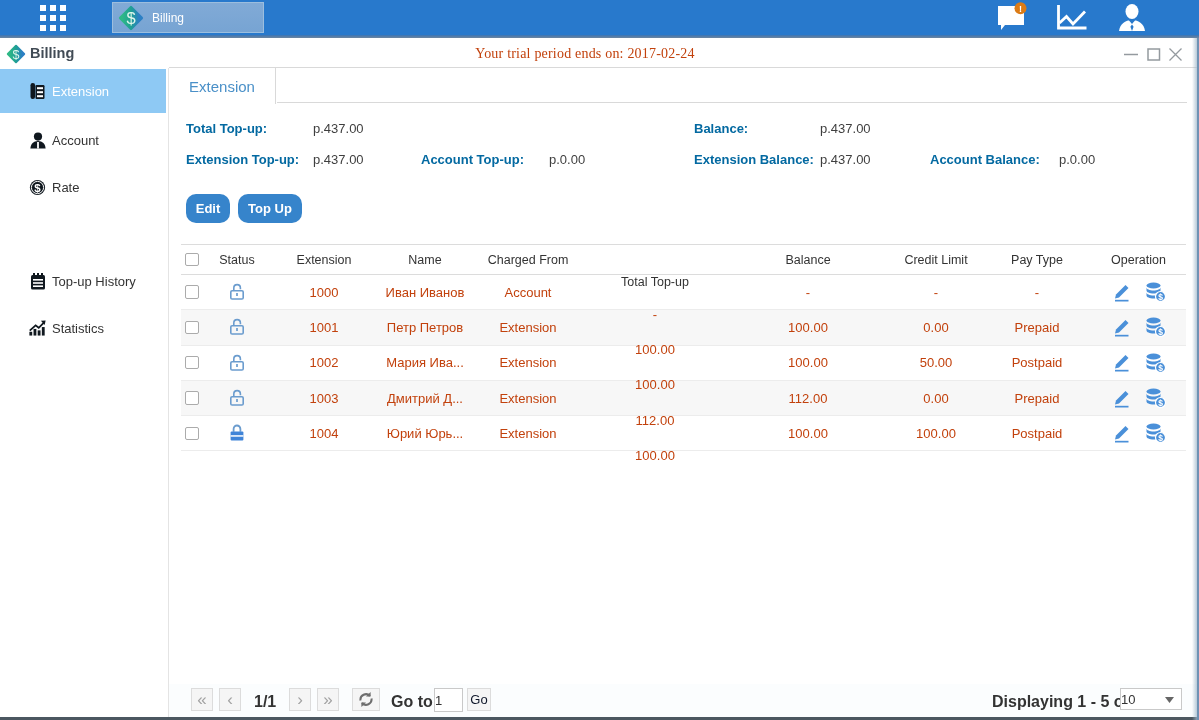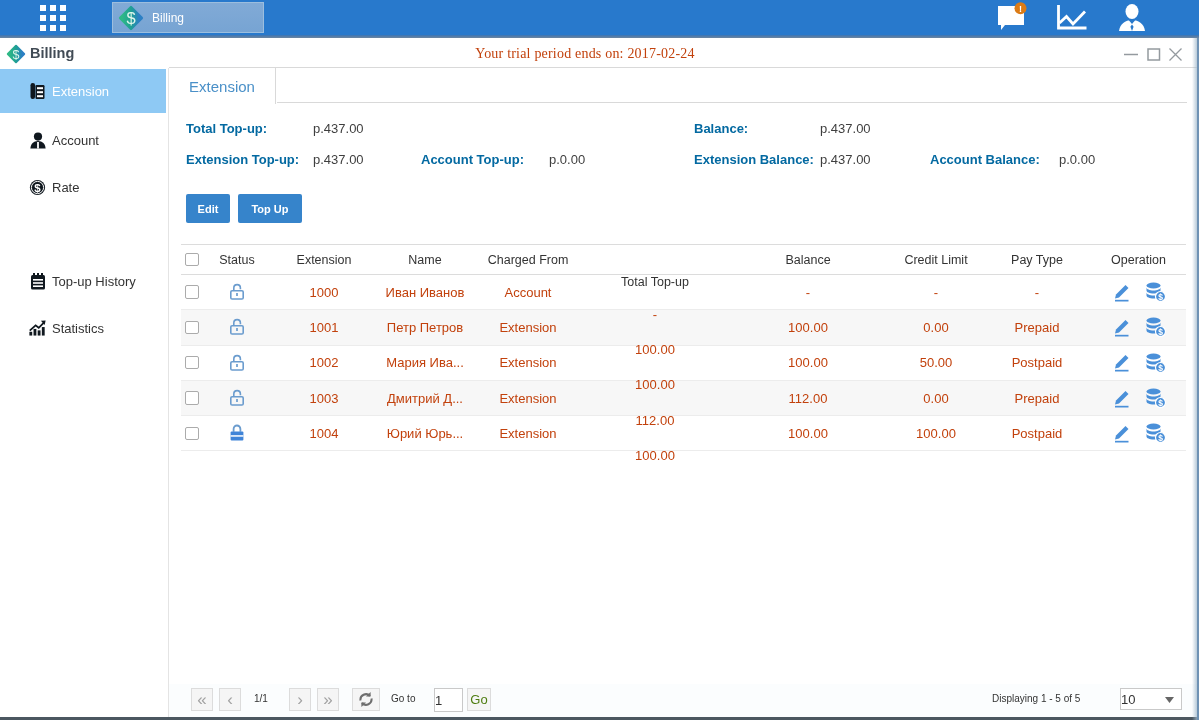--- a/index.html
+++ b/index.html
@@ -28,38 +28,38 @@
 
 #tabrow { position:absolute; left:169px; top:67px; width:1028px; height:36px; background:#fff; border-top:1px solid #d9d9d9; }
 #tabsel { position:absolute; left:0px; top:0px; width:107px; height:36px; background:#fff; border-right:1px solid #d9d9d9; color:#4a90c8; font-size:15px; display:flex; align-items:center; justify-content:center; }
 #tabrest { position:absolute; left:108px; top:0; width:910px; height:35px; border-bottom:1px solid #d9d9d9; }
 
 
 .lab { position:absolute; font-size:13px; font-weight:bold; color:#0369a1; }
 .val { position:absolute; font-size:13px; color:#3f3f3f; }
 
 
-.bluebtn { position:absolute; background:#3684cb; color:#fff; font-size:11px; font-weight:bold; display:flex; align-items:center; justify-content:center; border-radius:2px; }
+.bluebtn { position:absolute; background:#3684cb; color:#fff; font-size:13px; font-weight:bold; display:flex; align-items:center; justify-content:center; border-radius:10px; }
 
 
 #tbl { position:absolute; left:181px; top:244px; width:1005px; }
 .trow { display:flex; width:1005px; align-items:center; }
 .thead { height:31px; border-top:1px solid #dcdcdc; border-bottom:1px solid #dcdcdc; font-size:12.5px; color:#333; }
 .tr { height:35.3px; font-size:13px; color:#c2410c; border-bottom:1px solid #ececec; }
 .tr.odd { background:#f7f7f7; }
 .c { text-align:center; flex:none; }
 .c0{width:22px;} .c1{width:68px;} .c2{width:106px;} .c3{width:96px;} .c4{width:110px;}
 .c5{width:144px;margin-top:44px;} .c6{width:162px;} .c7{width:94px;} .c8{width:108px;} .c9{width:95px;}
 .cb { width:13.5px; height:13.5px; border:1px solid #ababab; border-radius:2px; background:#fff; margin-left:4px; }
 .ops { display:flex; justify-content:center; gap:14px; align-items:center; }
 
 
 #pager { position:absolute; left:169px; top:684px; width:1028px; height:33px; background:#fbfdfe; }
 .pbtn { position:absolute; top:4px; width:22px; height:23px; background:#f5f5f5; border:1px solid #dcdcdc; color:#a2a2a2; display:flex; align-items:center; justify-content:center; font-size:17px; }
-.ptext { position:absolute; font-size:10px; color:#333; }
+.ptext { position:absolute; font-size:16px; color:#333;font-weight:bold; }
 #bottomedge { position:absolute; left:0; top:717px; width:1199px; height:3px; background:#4b5760; }
 #rightedge { position:absolute; left:1197px; top:38px; width:2px; height:682px; background:#6f92b4; }
 #rightfade { position:absolute; left:1192px; top:38px; width:5px; height:682px; background:linear-gradient(to right,rgba(185,205,220,0),rgba(160,184,203,0.75)); }
 </style>
 </head>
 <body>
 <div id="stage">
 
   <div id="topbar">
     <svg class="abs" style="left:40px;top:5px" width="26" height="26" viewBox="0 0 26 26">
@@ -394,21 +394,21 @@
     <div class="pbtn" style="left:183px;width:28px">
       <svg width="16" height="15" viewBox="0 0 16 15">
         <path d="M2.5 8.5 a5.5 5.5 0 0 1 9.5 -4.5" fill="none" stroke="#6e6e6e" stroke-width="2"></path>
         <path d="M13.5 6.5 a5.5 5.5 0 0 1 -9.5 4.5" fill="none" stroke="#6e6e6e" stroke-width="2"></path>
         <path d="M12.6 0 v4.6 h-4.6 z" fill="#6e6e6e"></path>
         <path d="M3.4 15 v-4.6 h4.6 z" fill="#6e6e6e"></path>
       </svg>
     </div>
     <div class="ptext" style="left:222px;top:9px">Go to</div>
     <div style="position:absolute;left:265px;top:4px;width:29px;height:24px;border:1px solid #c9c9c9;background:#fff;font-size:13px;color:#333;display:flex;align-items:center;padding-left:-162px">1</div>
-    <div class="pbtn" style="left:298px;width:24px;color:#4d7c0f;font-size:13px">Go</div>
+    <div class="pbtn" style="left:298px;width:24px;color:#0f172a;font-size:13px">Go</div>
     <div class="ptext" style="left:823px;top:9px">Displaying 1 - 5 of 5</div>
     <div style="position:absolute;left:951px;top:4px;width:62px;height:22px;border:1px solid #c9c9c9;background:#fff;font-size:13px;color:#333;display:flex;align-items:center;padding-left:-161px">10
       <svg style="position:absolute;right:7px;top:8px" width="9" height="6" viewBox="0 0 9 6">
           <path d="M0 0 h9 l-4.5 6 z" fill="#666"></path>
         </svg>
     </div>
   </div>
   <div id="bottomedge"></div>
   <div id="rightedge"></div>
   <div id="rightfade"></div>

